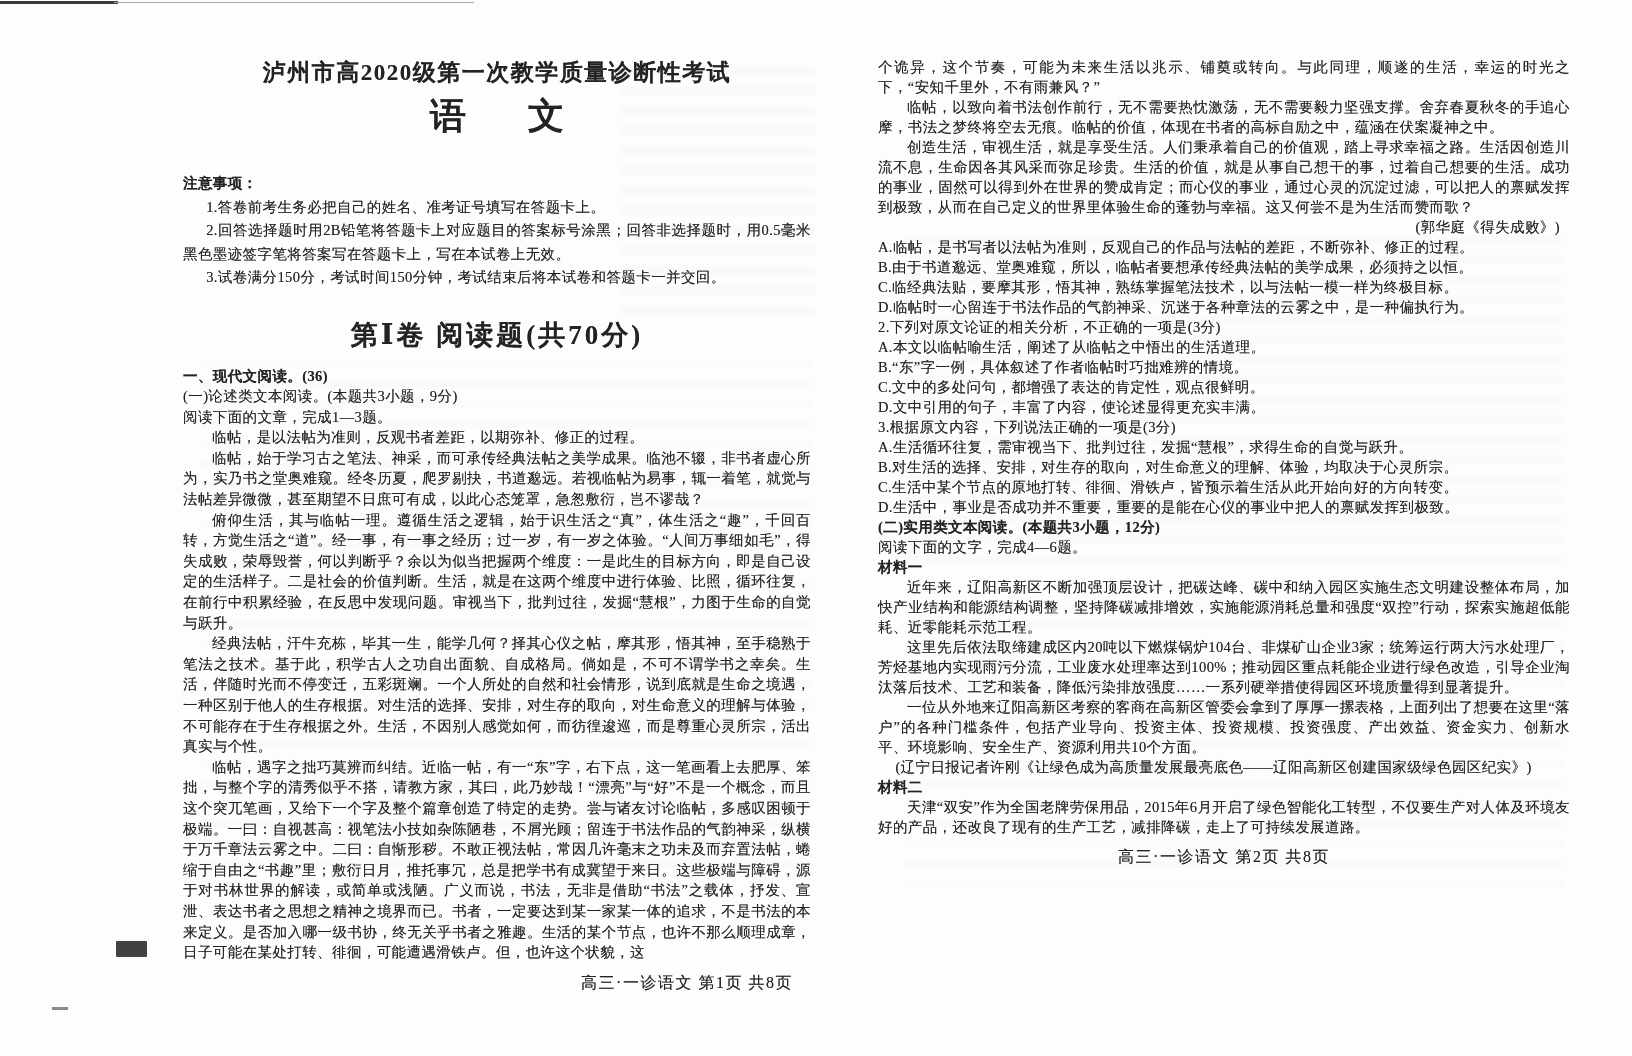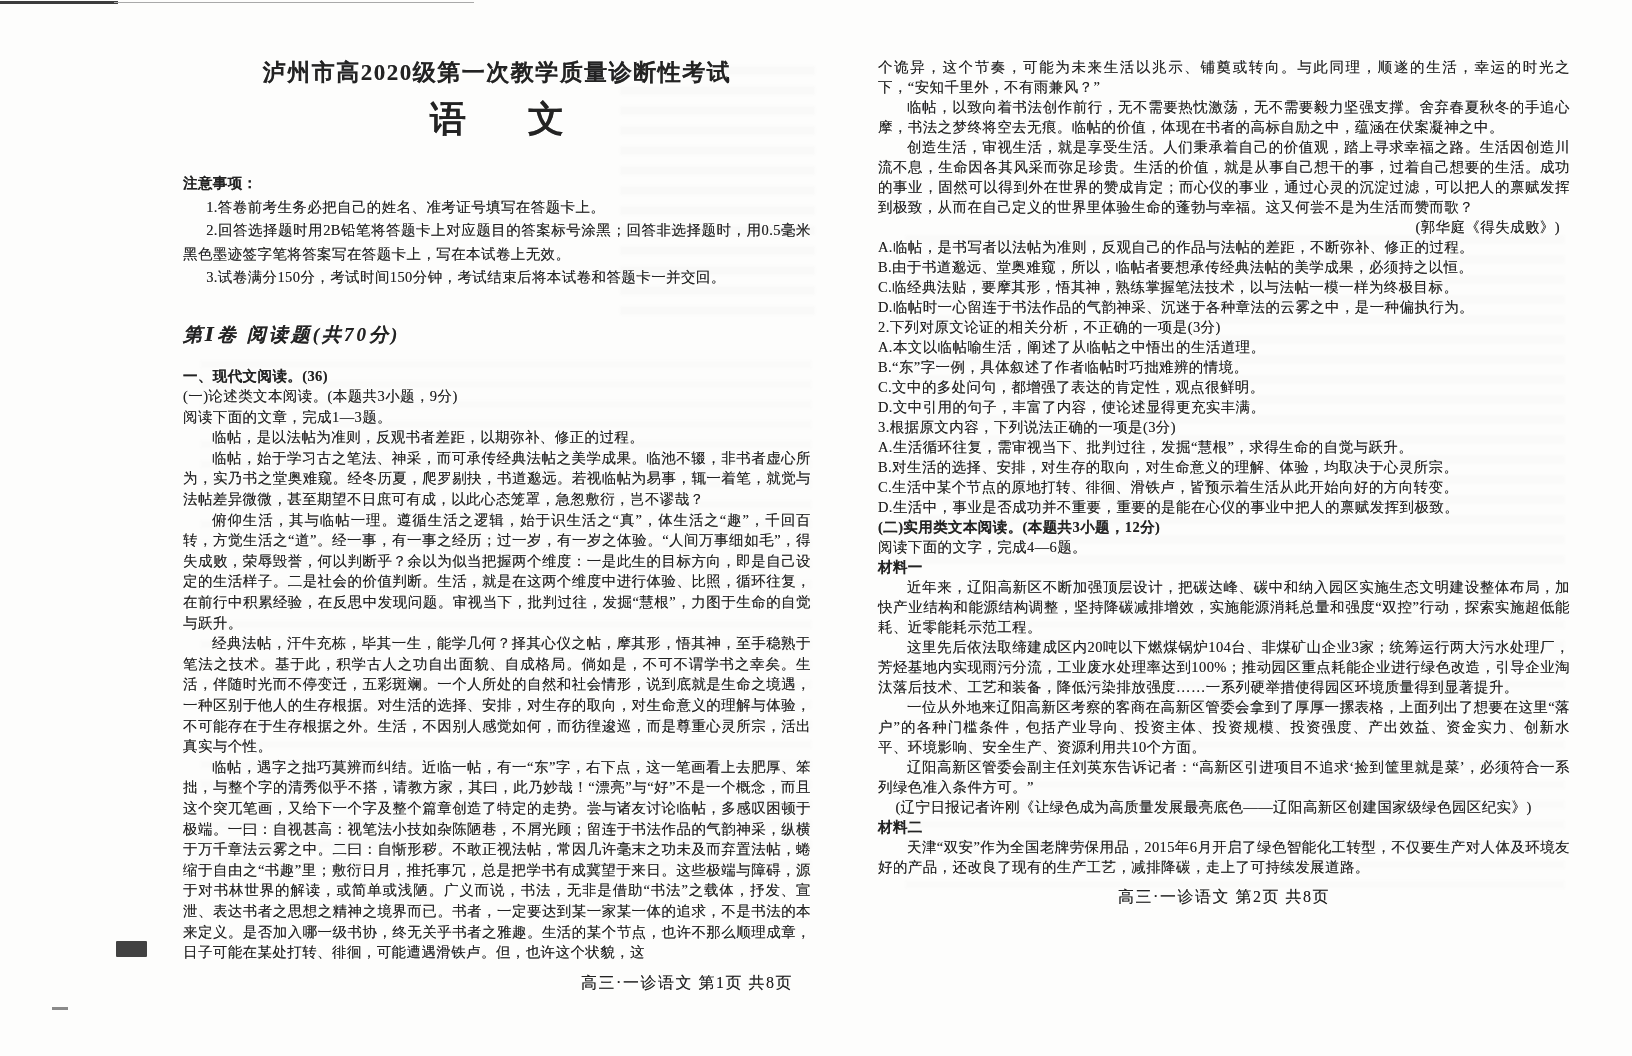--- a/index.html
+++ b/index.html
@@ -18,27 +18,27 @@
 
   .blk{margin:0;font-size:14.5px;line-height:20.6px;text-align:justify;}
   #page2 .blk{line-height:20.0px;}
 
   .doc-title{
     font-size:23px;font-weight:700;text-align:center;
     letter-spacing:1.5px;margin:0 0 8px 0;line-height:30px;
   }
   .doc-subtitle{
     font-size:36px;font-weight:700;text-align:center;
-    letter-spacing:62px;text-indent:62px;margin:0 0 30px 0;line-height:46px;
+    letter-spacing:62px;text-indent:62px;margin:0 0 30px 0;line-height:46px;font-family:Liberation Mono, monospace;
   }
   .notice-head{font-weight:700;line-height:23.5px;}
   .notice-item{text-indent:1.6em;line-height:23.5px;}
   .section-title{
-    font-size:19px;font-weight:700;
-    letter-spacing:3px;margin:30px 0 16px 0;line-height:30px;font-style:italic;
+    text-align:center;font-size:27px;font-weight:700;
+    letter-spacing:3px;margin:30px 0 16px 0;line-height:30px;
   }
   .sub-head{font-weight:700;}
   .plain{}
   .para{text-indent:2em;}
   .para-cont{text-indent:0;}
   .qhead{}
   .option{}
   .material-head{font-weight:700;}
   .citation{text-align:right;padding-right:10px;}
   .citation-indent{text-indent:1.2em;}
@@ -119,19 +119,18 @@
       <p class="blk option">A.生活循环往复，需审视当下、批判过往，发掘“慧根”，求得生命的自觉与跃升。</p>
       <p class="blk option">B.对生活的选择、安排，对生存的取向，对生命意义的理解、体验，均取决于心灵所宗。</p>
       <p class="blk option">C.生活中某个节点的原地打转、徘徊、滑铁卢，皆预示着生活从此开始向好的方向转变。</p>
       <p class="blk option">D.生活中，事业是否成功并不重要，重要的是能在心仪的事业中把人的禀赋发挥到极致。</p>
       <p class="blk sub-head">(二)实用类文本阅读。(本题共3小题，12分)</p>
       <p class="blk plain">阅读下面的文字，完成4—6题。</p>
       <p class="blk material-head">材料一</p>
       <p class="blk para">近年来，辽阳高新区不断加强顶层设计，把碳达峰、碳中和纳入园区实施生态文明建设整体布局，加快产业结构和能源结构调整，坚持降碳减排增效，实施能源消耗总量和强度“双控”行动，探索实施超低能耗、近零能耗示范工程。</p>
       <p class="blk para">这里先后依法取缔建成区内20吨以下燃煤锅炉104台、非煤矿山企业3家；统筹运行两大污水处理厂，芳烃基地内实现雨污分流，工业废水处理率达到100%；推动园区重点耗能企业进行绿色改造，引导企业淘汰落后技术、工艺和装备，降低污染排放强度……一系列硬举措使得园区环境质量得到显著提升。</p>
       <p class="blk para">一位从外地来辽阳高新区考察的客商在高新区管委会拿到了厚厚一摞表格，上面列出了想要在这里“落户”的各种门槛条件，包括产业导向、投资主体、投资规模、投资强度、产出效益、资金实力、创新水平、环境影响、安全生产、资源利用共10个方面。</p>
-      <p class="blk para">辽阳高新区管委会副主任刘英东告诉记者：“高新区引进项目不追求‘捡到筐里就是菜’，必须符合一系列绿色准入条件方可。”</p>
       <p class="blk citation-indent">(辽宁日报记者许刚《让绿色成为高质量发展最亮底色——辽阳高新区创建国家级绿色园区纪实》)</p>
       <p class="blk material-head">材料二</p>
       <p class="blk para">天津“双安”作为全国老牌劳保用品，2015年6月开启了绿色智能化工转型，不仅要生产对人体及环境友好的产品，还改良了现有的生产工艺，减排降碳，走上了可持续发展道路。</p>
     </div>
   <div class="blk footer">高三·一诊语文  第2页  共8页</div>
 </div>
 
 </body></html>

